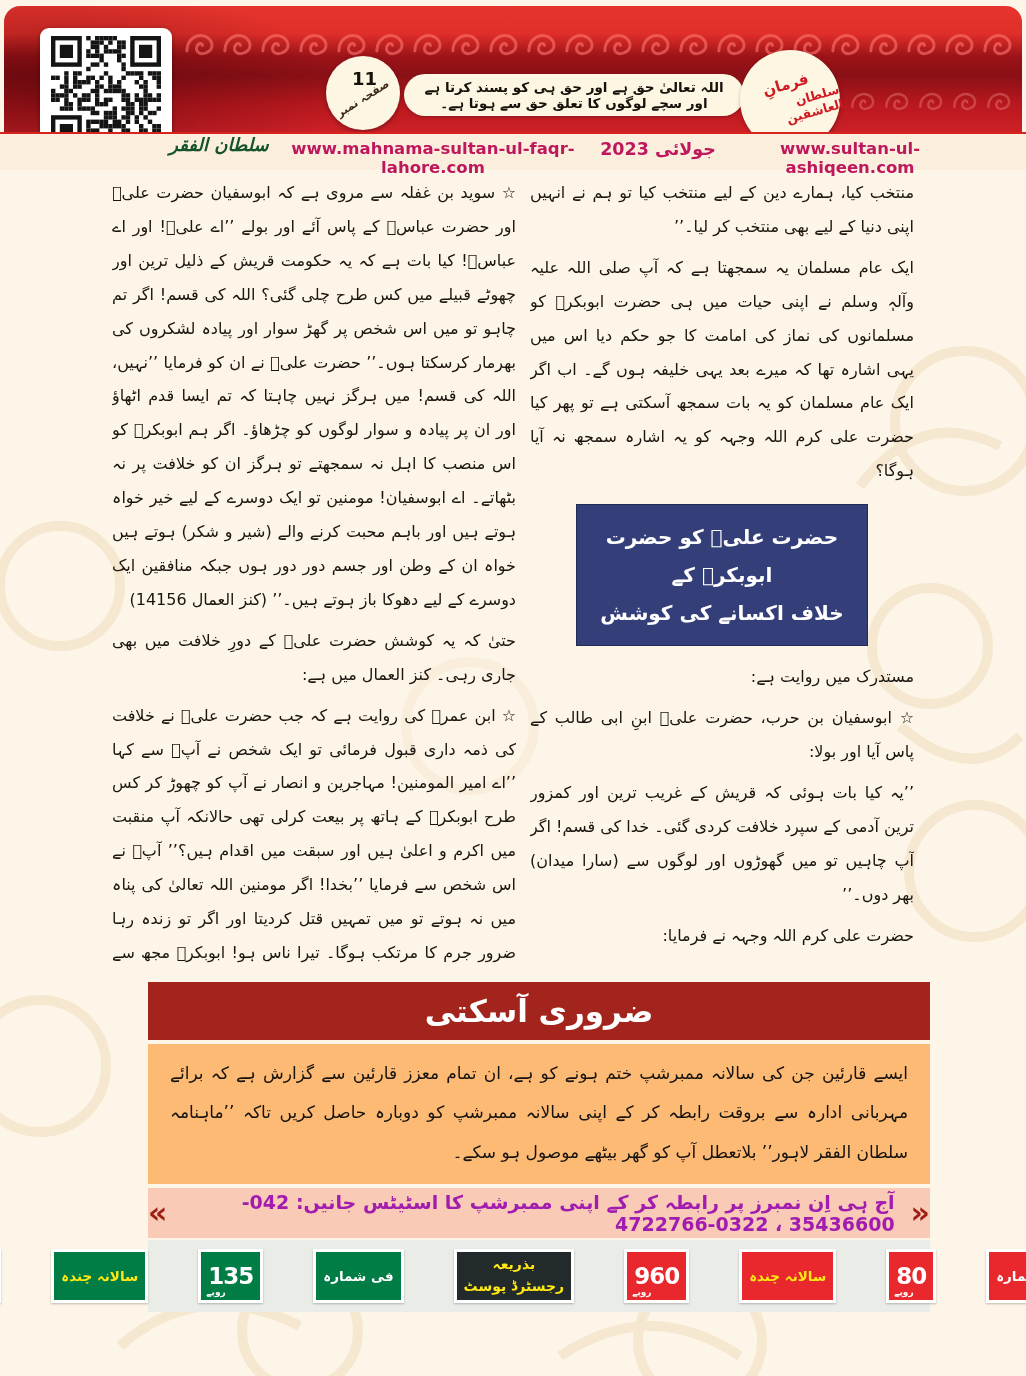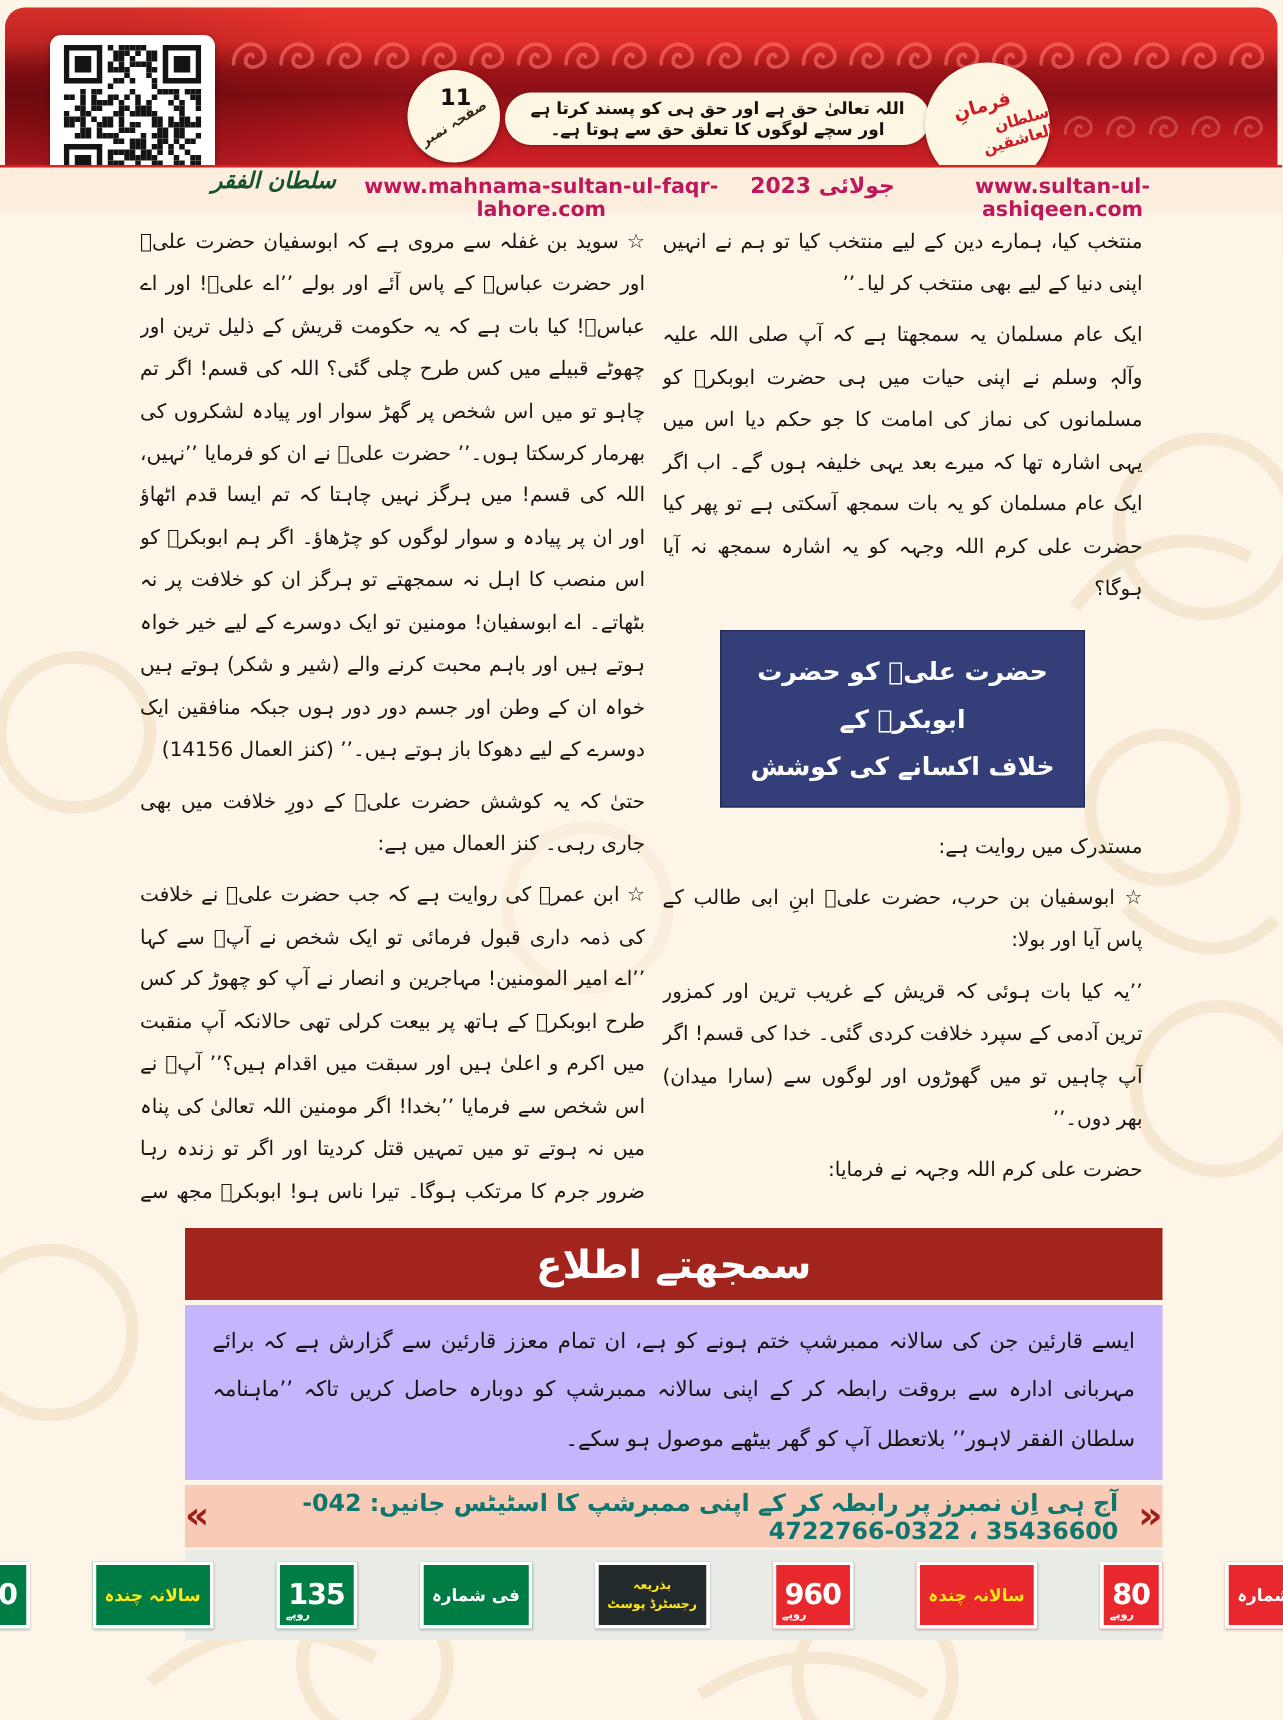--- a/index.html
+++ b/index.html
@@ -37,43 +37,43 @@
   .col{position:absolute;top:176px;direction:rtl;text-align:justify;color:#1b150f;
     font-size:16px;line-height:2.12;overflow:hidden;}
   .col p{margin:0 0 7px;}
   .col-right{left:530px;width:384px;height:792px;}
   .col-left{left:112px;width:404px;height:800px;}
   .heading-box{background:#343e78;border:1px solid #222a55;color:#fff;width:274px;margin:16px auto 14px;
     padding:13px 8px;text-align:center;font-size:20px;font-weight:bold;line-height:1.9;}
   
   .notice-banner{position:absolute;left:148px;top:982px;width:782px;height:58px;background:#a3241d;
     color:#fff;display:flex;align-items:center;justify-content:center;font-size:31px;font-weight:bold;direction:rtl;}
-  .notice-body{position:absolute;left:148px;top:1044px;width:782px;height:140px;background:#c4b5fd;
+  .notice-body{position:absolute;left:148px;top:1044px;width:782px;height:140px;background:#fdba74;
     box-sizing:border-box;padding:10px 22px 0;direction:rtl;text-align:justify;
     font-size:17px;line-height:2.32;color:#16120e;overflow:hidden;}
   .hotline{position:absolute;left:148px;top:1188px;width:782px;height:50px;background:#f9cbb7;
     display:flex;align-items:center;justify-content:center;gap:16px;direction:rtl;
-    color:#0f766e;font-weight:bold;font-size:19px;}
+    color:#a21caf;font-weight:bold;font-size:19px;}
   .chev{color:#9e1d14;font-size:30px;font-weight:bold;line-height:1;}
   .chev-start::before{content:"«";}
   .chev-end::before{content:"»";}
   
   .price-strip{position:absolute;left:148px;top:1240px;width:782px;height:72px;background:#e9ece7;
     display:flex;align-items:center;justify-content:center;}
   .price-row{display:flex;direction:rtl;gap:5px;}
   .block{height:54px;border:3px solid #fff;box-sizing:border-box;display:flex;flex-direction:column;
     align-items:center;justify-content:center;color:#fff;font-weight:bold;position:relative;
     padding:8px 7px;direction:rtl;box-shadow:0 1px 2px rgba(0,0,0,.25);margin-left:45px;}
   .block.green{background:#007c45}.block.red{background:#e8282c}
   .block.blue{background:#2e2f9e}.block.dark{background:#232a2b}
   .yellow{color:#ffe814;}
   .num{font-size:23px;line-height:1;letter-spacing:-1px;}
   .unit{font-size:9px;position:absolute;bottom:3px;left:5px;font-weight:bold;}
   .lbl{font-size:13.5px;white-space:nowrap;}
-  .lbl2{font-size:10px;text-align:center;line-height:1.55;white-space:nowrap;}
+  .lbl2{font-size:14px;text-align:center;line-height:1.55;white-space:nowrap;}
   .bg-pattern{position:absolute;left:0;top:166px;pointer-events:none;}
 </style>
 </head>
 <body>
 
 <div class="page">
 
   <div class="header-red">
     <div class="vign"></div>
     <svg class="orn" id="orn1" style="left:180px;top:24px;" width="840" height="40">
@@ -413,21 +413,21 @@
     <p>’’اے ابوسفیان! تم نے اسلام کے ساتھ جو طویل دشمنی رکھی وہ اسلام کو کوئی نقصان نہیں پہنچا سکی۔ ہم تو صرف ابوبکر رضی اللہ عنہ کو ہی خلافت کا اہل سمجھتے ہیں۔’’ (مستدرک امام حاکم 4462)</p>
 
   </div>
 
   <div class="col col-left">
     <p>☆  سوید بن غفلہ سے مروی ہے کہ ابوسفیان حضرت علیؓ اور حضرت عباسؓ کے پاس آئے اور بولے ’’اے علیؓ! اور اے عباسؓ! کیا بات ہے کہ یہ حکومت قریش کے ذلیل ترین اور چھوٹے قبیلے میں کس طرح چلی گئی؟ اللہ کی قسم! اگر تم چاہو تو میں اس شخص پر گھڑ سوار اور پیادہ لشکروں کی بھرمار کرسکتا ہوں۔’’ حضرت علیؓ نے ان کو فرمایا ’’نہیں، اللہ کی قسم! میں ہرگز نہیں چاہتا کہ تم ایسا قدم اٹھاؤ اور ان پر پیادہ و سوار لوگوں کو چڑھاؤ۔ اگر ہم ابوبکرؓ کو اس منصب کا اہل نہ سمجھتے تو ہرگز ان کو خلافت پر نہ بٹھاتے۔ اے ابوسفیان! مومنین تو ایک دوسرے کے لیے خیر خواہ ہوتے ہیں اور باہم محبت کرنے والے (شیر و شکر) ہوتے ہیں خواہ ان کے وطن اور جسم دور دور ہوں جبکہ منافقین ایک دوسرے کے لیے دھوکا باز ہوتے ہیں۔’’ (کنز العمال 14156)</p>
     <p>حتیٰ کہ یہ کوشش حضرت علیؓ کے دورِ خلافت میں بھی جاری رہی۔ کنز العمال میں ہے:</p>
     <p>☆  ابن عمرؓ کی روایت ہے کہ جب حضرت علیؓ نے خلافت کی ذمہ داری قبول فرمائی تو ایک شخص نے آپؓ سے کہا ’’اے امیر المومنین! مہاجرین و انصار نے آپ کو چھوڑ کر کس طرح ابوبکرؓ کے ہاتھ پر بیعت کرلی تھی حالانکہ آپ منقبت میں اکرم و اعلیٰ ہیں اور سبقت میں اقدام ہیں؟’’ آپؓ نے اس شخص سے فرمایا ’’بخدا! اگر مومنین اللہ تعالیٰ کی پناہ میں نہ ہوتے تو میں تمہیں قتل کردیتا اور اگر تو زندہ رہا ضرور جرم کا مرتکب ہوگا۔ تیرا ناس ہو! ابوبکرؓ مجھ سے چار چیزوں میں</p>
   </div>
 
-  <div class="notice-banner">سمجھتے اطلاع</div>
+  <div class="notice-banner">ضروری آسکتی</div>
   <div class="notice-body">ایسے قارئین جن کی سالانہ ممبرشپ ختم ہونے کو ہے، ان تمام معزز قارئین سے گزارش ہے کہ برائے مہربانی ادارہ سے بروقت رابطہ کر کے اپنی سالانہ ممبرشپ کو دوبارہ حاصل کریں تاکہ ’’ماہنامہ سلطان الفقر لاہور’’ بلاتعطل آپ کو گھر بیٹھے موصول ہو سکے۔</div>
 
   <div class="hotline">
     <span class="chev chev-start"></span>
     <span>آج ہی اِن نمبرز پر رابطہ کر کے اپنی ممبرشپ کا اسٹیٹس جانیں: 042-35436600 ، 0322-4722766</span>
     <span class="chev chev-end"></span>
   </div>
 
   <div class="price-strip">
     <div class="price-row">

